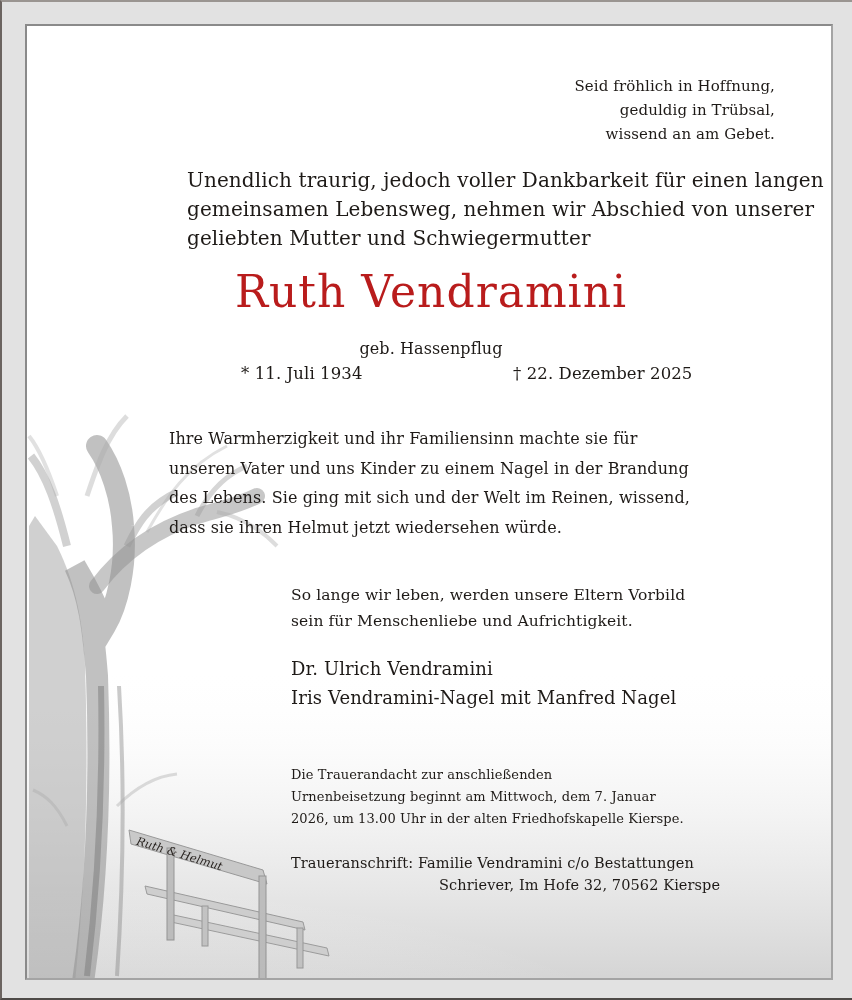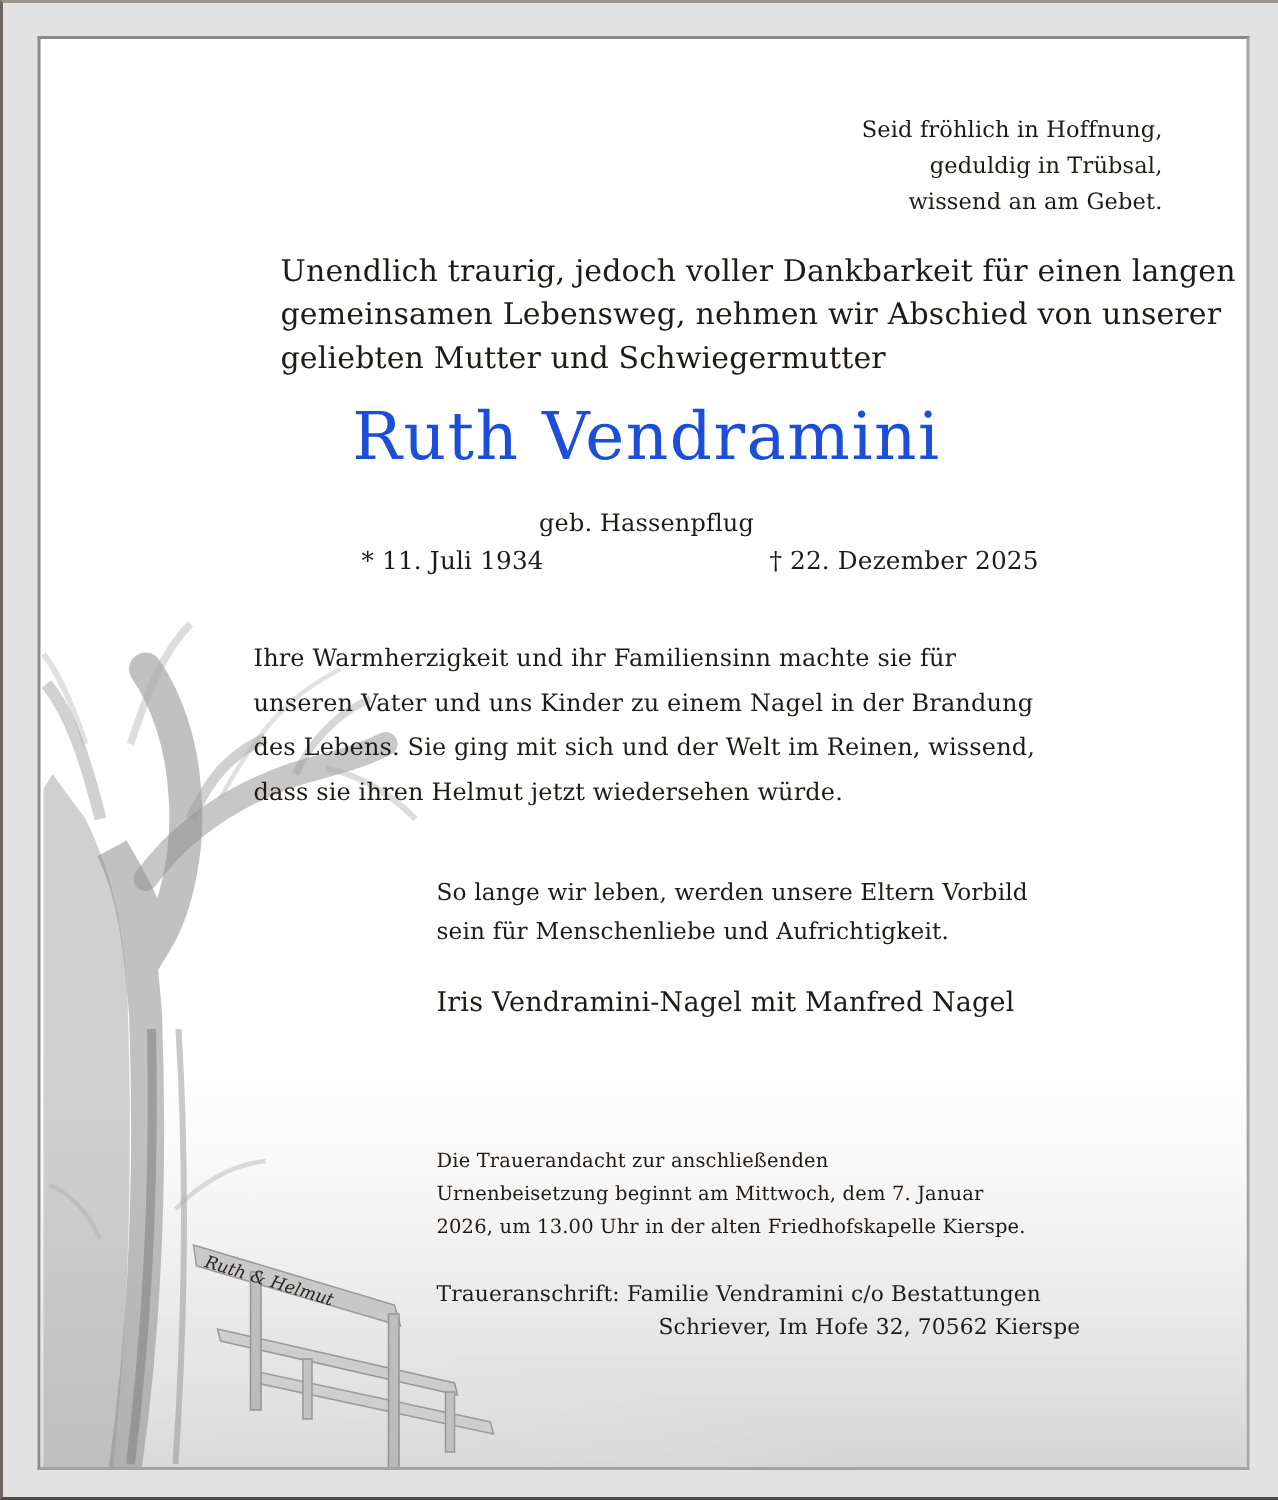--- a/index.html
+++ b/index.html
@@ -22,21 +22,21 @@
     box-sizing: border-box;
     background: #ffffff;
     border: 2px solid #8a8a8a;
     border-right-color: #a4a4a4; border-bottom-color: #a4a4a4;
     overflow: hidden;
   }
   .illus { position: absolute; left: 0; top: 0; width: 808px; height: 956px; }
   .t { position: absolute; white-space: nowrap; letter-spacing: 0.1px; }
   .motto { right: 56px; top: 48px; text-align: right; font-size: 15px; line-height: 24px; }
   .intro { left: 160px; top: 140px; font-size: 20px; line-height: 29px; }
-  .name { left: 0; width: 808px; top: 240px; text-align: center; font-size: 44px; letter-spacing: 1px; color: #1d4ed8; }
+  .name { left: 0; width: 808px; top: 240px; text-align: center; font-size: 44px; letter-spacing: 1px; color: #b91c1c; }
   .birthname { left: 0; width: 808px; top: 313px; text-align: center; font-size: 16px; }
   .born { left: 214px; top: 338px; font-size: 16.5px; }
   .died { left: 486px; top: 338px; font-size: 16.5px; }
   .para { left: 142px; top: 398px; font-size: 16px; line-height: 29.5px; }
   .quote { left: 264px; top: 556px; font-size: 15.5px; line-height: 26px; }
   .signers { left: 264px; top: 628px; font-size: 18px; line-height: 29px; }
   .service { left: 264px; top: 738px; font-size: 13px; line-height: 22px; }
   .addr { left: 264px; top: 826px; font-size: 14.5px; line-height: 22px; }
   .addr .l2 { display: block; padding-left: 148px; }
   .bench-label {
@@ -120,20 +120,21 @@
       <div>des Lebens. Sie ging mit sich und der Welt im Reinen, wissend,</div>
       <div>dass sie ihren Helmut jetzt wiedersehen würde.</div>
     </div>
 
     <div class="t quote">
       <div>So lange wir leben, werden unsere Eltern Vorbild</div>
       <div>sein für Menschenliebe und Aufrichtigkeit.</div>
     </div>
 
     <div class="t signers">
+      <div>Dr. Ulrich Vendramini</div>
       <div>Iris Vendramini-Nagel mit Manfred Nagel</div>
     </div>
 
     <div class="t service">
       <div>Die Trauerandacht zur anschließenden</div>
       <div>Urnenbeisetzung beginnt am Mittwoch, dem 7. Januar</div>
       <div>2026, um 13.00 Uhr in der alten Friedhofskapelle Kierspe.</div>
     </div>
 
     <div class="t addr">

